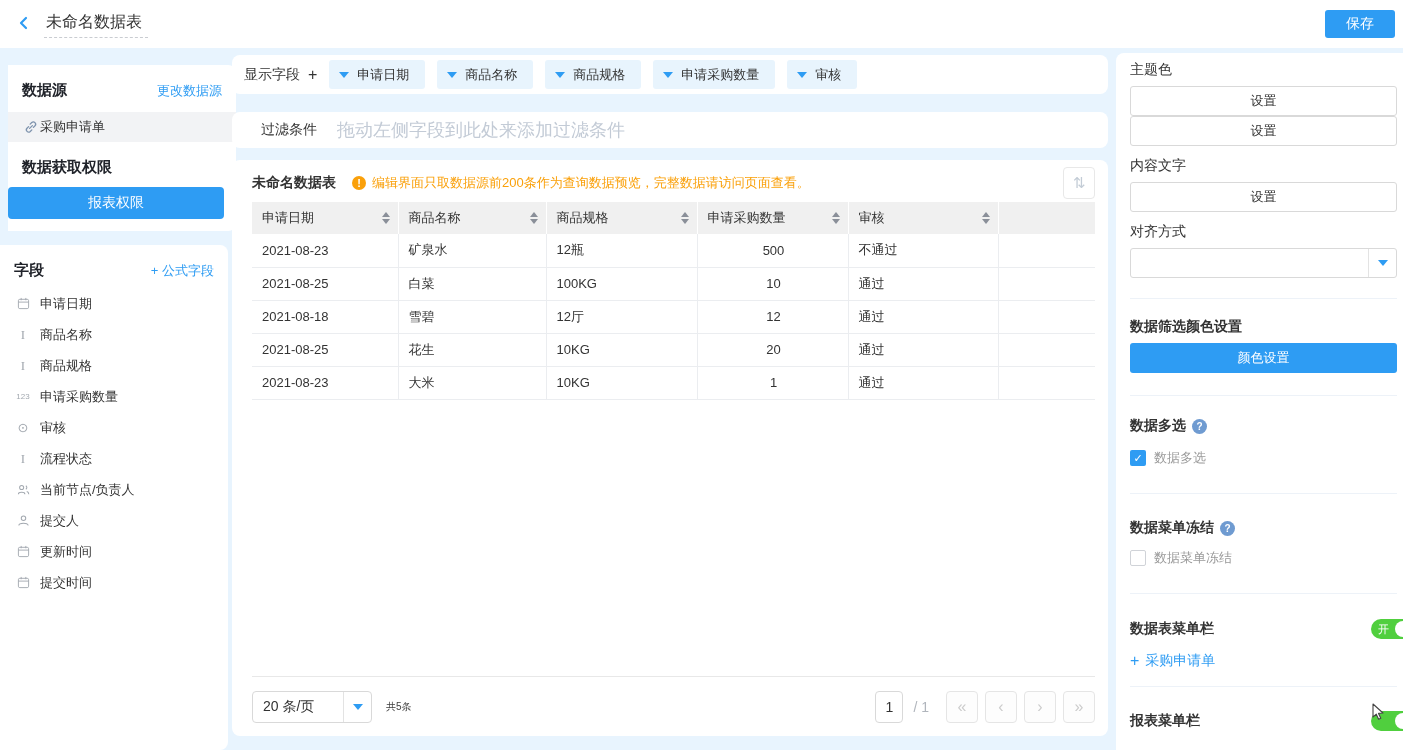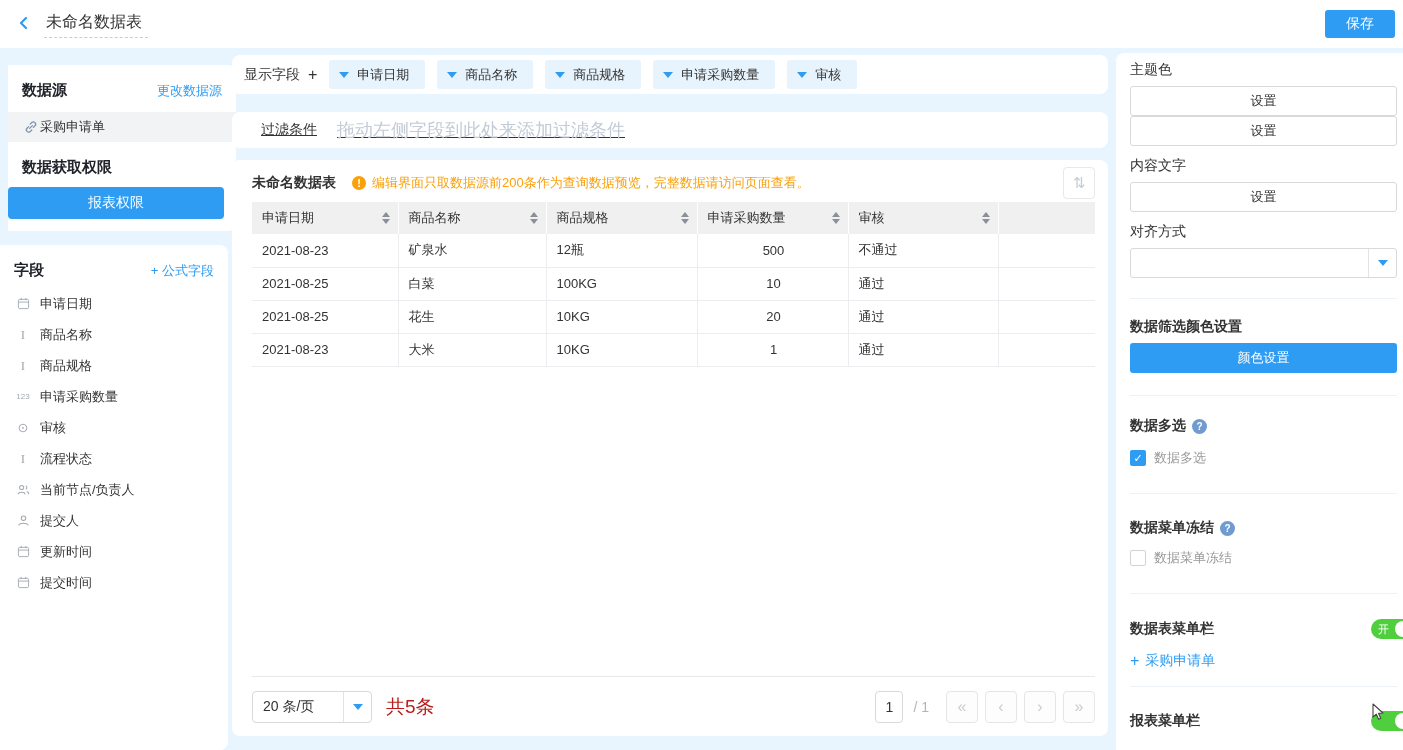--- a/index.html
+++ b/index.html
@@ -41,21 +41,21 @@
   .ficon-text{font-family:"Liberation Serif","DejaVu Serif",serif;font-size:13px;}
   .ficon-num{font-size:8px;letter-spacing:0;}
   .ficon-radio{font-size:13px;}
 
   
   .chips-card{left:232px;top:55px;width:876px;height:39px;display:flex;align-items:center;padding:0 12px;gap:12px;}
   .row-label{font-size:14px;color:#333;white-space:nowrap;}
   .plus-add{font-size:16px;color:#333;cursor:pointer;margin-left:-4px;}
   .chip{background:#e8f4fd;border-radius:3px;height:29px;display:flex;align-items:center;padding:0 16px 0 10px;gap:8px;cursor:pointer;white-space:nowrap;}
   .caret-down{width:0;height:0;border-left:5px solid transparent;border-right:5px solid transparent;border-top:6px solid var(--accent);}
-  .filter-card{left:232px;top:112px;width:876px;height:36px;display:flex;align-items:center;padding:0 29px;text-decoration:underline;}
+  .filter-card{left:232px;top:112px;width:876px;height:36px;display:flex;align-items:center;padding:0 29px;}
   .filter-placeholder{color:#c3cbd6;font-size:18px;margin-left:20px;}
 
   .table-card{left:232px;top:160px;width:876px;height:576px;padding:0 13px 0 20px;}
   .table-title-row{height:42px;display:flex;align-items:center;padding-top:4px;}
   .table-title{font-size:14px;font-weight:bold;}
   .warn{display:flex;align-items:center;gap:6px;margin-left:16px;}
   .warn-icon{width:14px;height:14px;border-radius:50%;background:var(--warning);color:#fff;font-size:11px;font-weight:bold;display:flex;align-items:center;justify-content:center;flex:none;}
   .warn-text{color:var(--warning);font-size:13px;}
   .sort-box{margin-left:auto;width:32px;height:32px;border:1px solid #e8e8e8;border-radius:4px;display:flex;align-items:center;justify-content:center;color:#c3ccd6;font-size:15px;cursor:pointer;background:#fff;}
 
@@ -67,21 +67,21 @@
   .sort-carets .up{width:0;height:0;border-left:4px solid transparent;border-right:4px solid transparent;border-bottom:5px solid #8a8f99;}
   .sort-carets .down{width:0;height:0;border-left:4px solid transparent;border-right:4px solid transparent;border-top:5px solid #8a8f99;}
   .grid td{height:33px;border-bottom:1px solid #ebedf0;border-right:1px solid #ebedf0;padding:0 8px 0 10px;font-size:13px;color:#333;background:#fff;}
   .grid td:last-child{border-right:none;}
   .grid td.num{text-align:center;}
 
   .pagination{position:absolute;left:20px;right:13px;bottom:0;height:60px;border-top:1px solid #e8e8e8;display:flex;align-items:center;background:#fff;border-radius:0 0 8px 8px;}
   .size-select{width:120px;height:32px;border:1px solid #d9d9d9;border-radius:4px;display:flex;align-items:center;cursor:pointer;background:#fff;}
   .size-select .txt{flex:1;padding-left:10px;font-size:14px;color:#333;}
   .size-select .dd{width:28px;height:100%;border-left:1px solid #e3e3e3;display:flex;align-items:center;justify-content:center;}
-  .total-txt{color:#b91c1c;font-size:19px;margin-left:14px;}
+  .total-txt{color:#404040;font-size:10px;margin-left:14px;}
   .page-group{margin-left:auto;display:flex;align-items:center;gap:7px;}
   .page-input{width:28px;height:32px;border:1px solid #d9d9d9;border-radius:4px;display:flex;align-items:center;justify-content:center;font-size:14px;color:#333;background:#fff;cursor:text;}
   .page-count{color:#b0b5bc;font-size:14px;margin:0 10px 0 3px;}
   .nav-btn{width:32px;height:32px;border:1px solid #e5e5e5;border-radius:4px;background:#fdfdfd;color:#ccc;font-size:16px;display:flex;align-items:center;justify-content:center;cursor:pointer;line-height:1;}
 
   
   .right-panel{position:absolute;left:1116px;top:53px;width:287px;height:697px;background:#fff;border-radius:8px 0 0 0;padding:8px 6px 0 14px;}
   .rp-label{font-size:14px;color:#333;margin-bottom:7px;}
   .rp-label.bold{font-weight:bold;display:flex;align-items:center;gap:6px;}
   .btn-outline{display:block;width:267px;height:30px;background:#fff;border:1px solid #d9d9d9;border-radius:3px;font-size:13px;color:#333;cursor:pointer;}
@@ -337,20 +337,28 @@
       </tr>
       <tr>
         <td>2021-08-25</td>
           <td>白菜</td>
           <td>100KG</td>
           <td class="num">10</td>
           <td>通过</td>
           <td></td>
       </tr>
       <tr>
+        <td>2021-08-18</td>
+          <td>雪碧</td>
+          <td>12厅</td>
+          <td class="num">12</td>
+          <td>通过</td>
+          <td></td>
+      </tr>
+      <tr>
         <td>2021-08-25</td>
           <td>花生</td>
           <td>10KG</td>
           <td class="num">20</td>
           <td>通过</td>
           <td></td>
       </tr>
       <tr>
         <td>2021-08-23</td>
           <td>大米</td>

